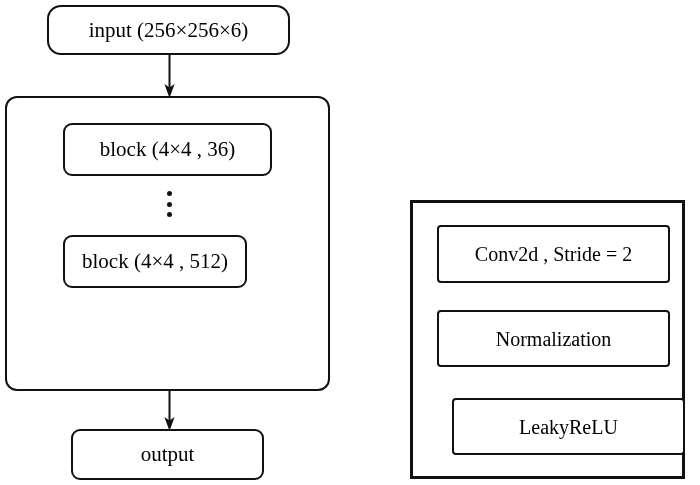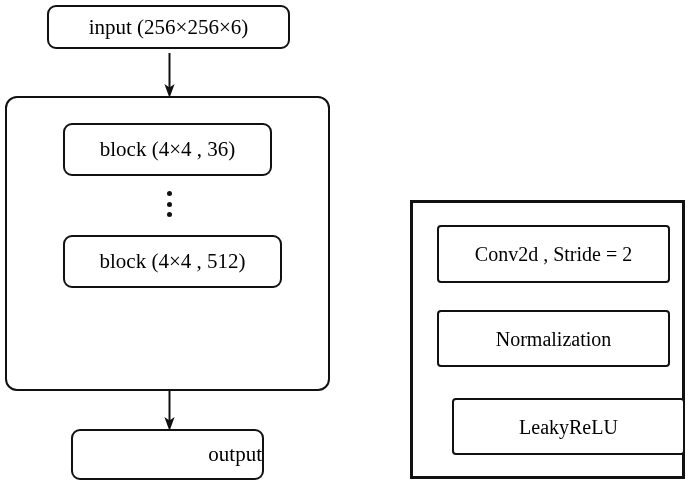--- a/index.html
+++ b/index.html
@@ -83,52 +83,52 @@
     height: 5px;
     background: #111111;
     border-radius: 50%;
   }
 </style>
 </head>
 <body>
 
 <div id="canvas">
 
-  <div class="node rounded t-lg" style="left:47px; top:5px; width:243px; height:44px;">
+  <div class="node rounded t-lg" style="left:47px; top:5px; width:243px; height:50px;border-radius:14px;">
     <span>input (256×256×6)</span>
   </div>
 
   <svg class="arrow" style="left:150px; top:53px; width:40px; height:46px;" viewBox="0 0 40 46">
     <line x1="19.5" y1="0" x2="19.5" y2="36" stroke="#111111" stroke-width="2"></line>
     <polygon points="19.5,45 14.4,31 19.5,34.4 24.6,31" fill="#111111"></polygon>
   </svg>
 
   <div class="container-box" style="left:5px; top:96px; width:325px; height:295px;"></div>
 
   <div class="node rounded t-lg" style="left:63px; top:123px; width:209px; height:53px;">
     <span>block (4×4 , 36)</span>
   </div>
 
   <div class="vdots" style="left:166px; top:191px; width:6px; height:26px;">
     <i></i>
       <i></i>
       <i></i>
   </div>
 
-  <div class="node rounded t-lg" style="left:63px; top:235px; width:219px; height:53px;">
+  <div class="node rounded t-lg" style="left:63px; top:235px; width:184px; height:53px;">
     <span>block (4×4 , 512)</span>
   </div>
 
 
   <svg class="arrow" style="left:150px; top:389px; width:40px; height:44px;" viewBox="0 0 40 44">
     <line x1="19.5" y1="0" x2="19.5" y2="33" stroke="#111111" stroke-width="2"></line>
     <polygon points="19.5,42 14.4,28 19.5,31.4 24.6,28" fill="#111111"></polygon>
   </svg>
 
-  <div class="node rounded t-lg" style="left:71px; top:429px; width:193px; height:51px;justify-content:flex-end;">
+  <div class="node rounded t-lg" style="left:71px; top:429px; width:193px; height:51px;">
     <span>output</span>
   </div>
 
   <div class="panel-box" style="left:410px; top:200px; width:275px; height:279px;"></div>
 
   <div class="node sharp t-md" style="left:437px; top:225px; width:233px; height:58px; border-width:2px;">
     <span>Conv2d , Stride = 2</span>
   </div>
 
   <div class="node sharp t-md" style="left:437px; top:310px; width:233px; height:57px; border-width:2px;">

